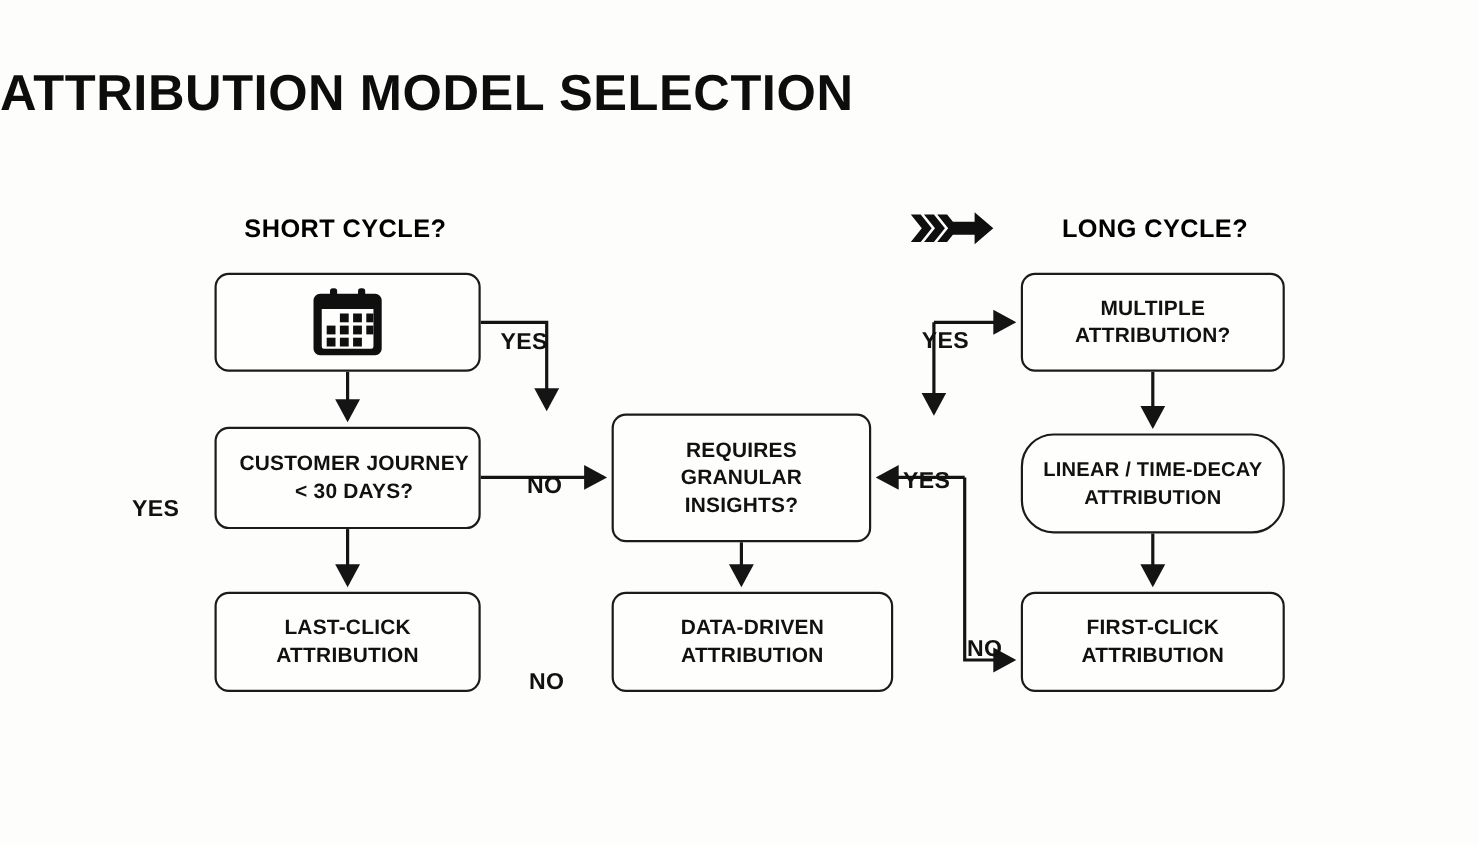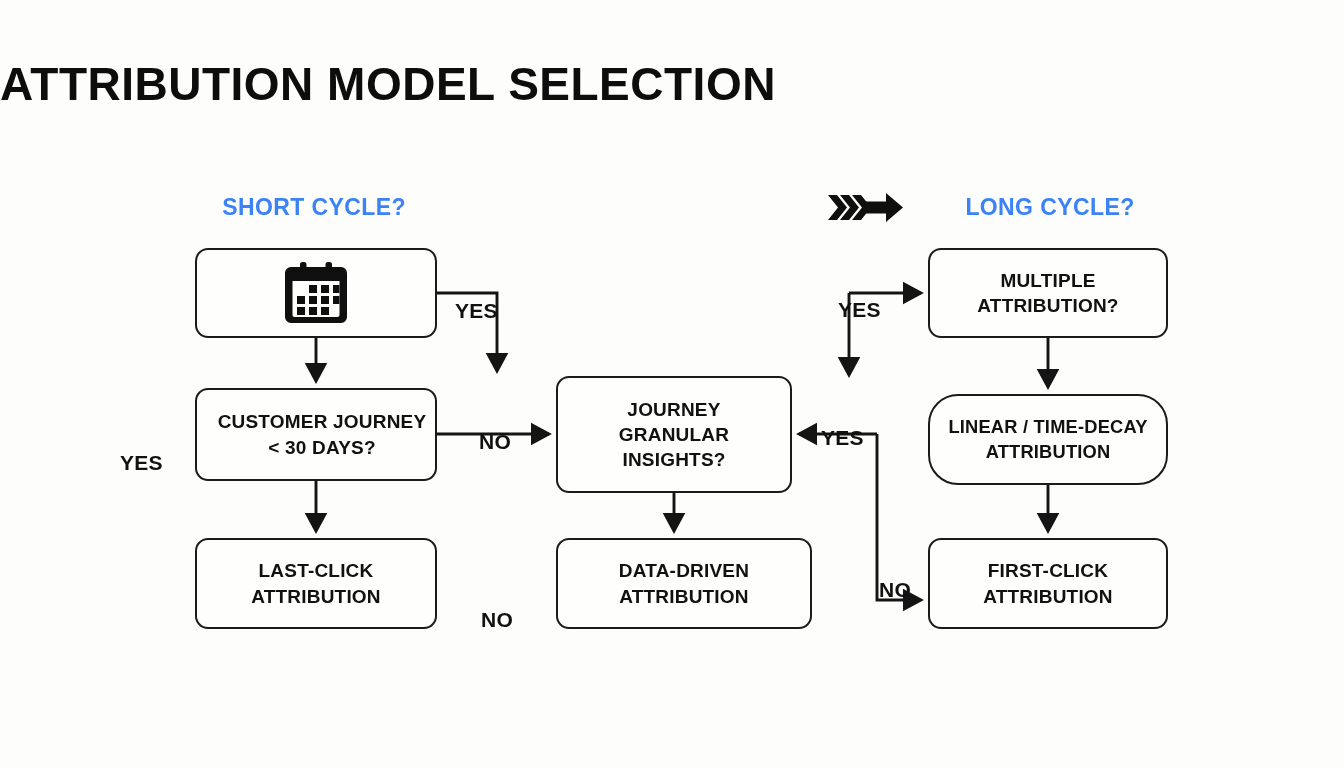--- a/index.html
+++ b/index.html
@@ -33,21 +33,21 @@
     letter-spacing: 0.5px;
     color: #0d0d0d;
     white-space: nowrap;
   }
   .section-head {
     position: absolute;
     font-family: "Liberation Sans", sans-serif;
     font-weight: bold;
     font-size: 23px;
     letter-spacing: 0.4px;
-    color: #3b82f6;
+    color: #000000;
     text-align: center;
     white-space: nowrap;
   }
   .node {
     position: absolute;
     box-sizing: border-box;
     border: 2.6px solid #1b1b1b;
     border-radius: 13px;
     background: #fefefd;
     display: flex;
@@ -163,21 +163,21 @@
     <span class="node-label">CUSTOMER JOURNEY
 &lt; 30 DAYS?</span>
   </div>
 
   <div class="node" style="left:195px; top:538px; width:242px; height:91px;">
     <span class="node-label">LAST-CLICK
 ATTRIBUTION</span>
   </div>
 
   <div class="node" style="left:556px; top:376px; width:236px; height:117px;">
-    <span class="node-label">JOURNEY
+    <span class="node-label">REQUIRES
 GRANULAR
 INSIGHTS?</span>
   </div>
 
   <div class="node" style="left:556px; top:538px; width:256px; height:91px;">
     <span class="node-label">DATA-DRIVEN
 ATTRIBUTION</span>
   </div>
 
   <div class="node" style="left:928px; top:248px; width:240px; height:90px;">

